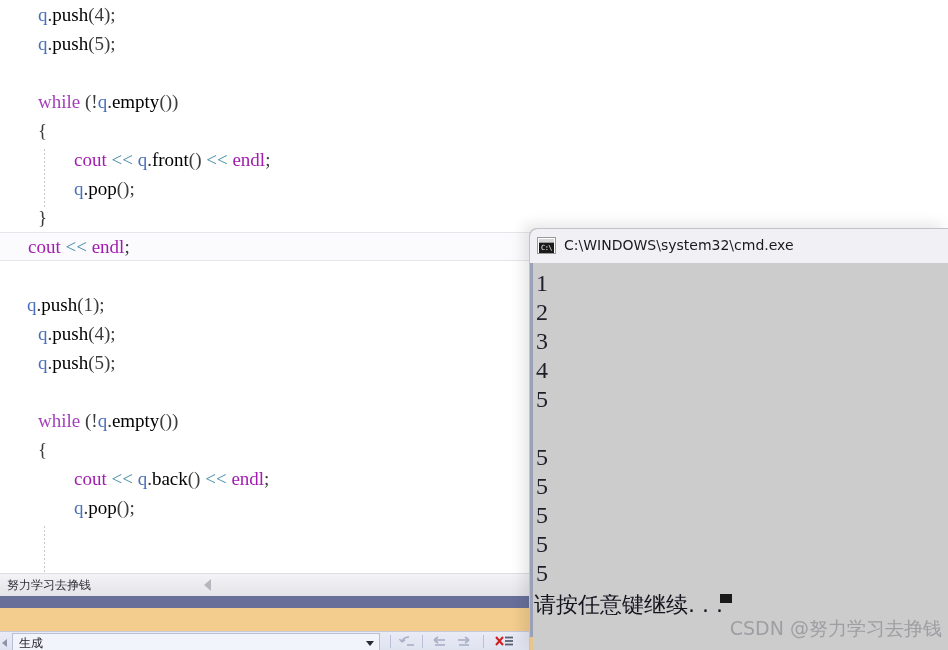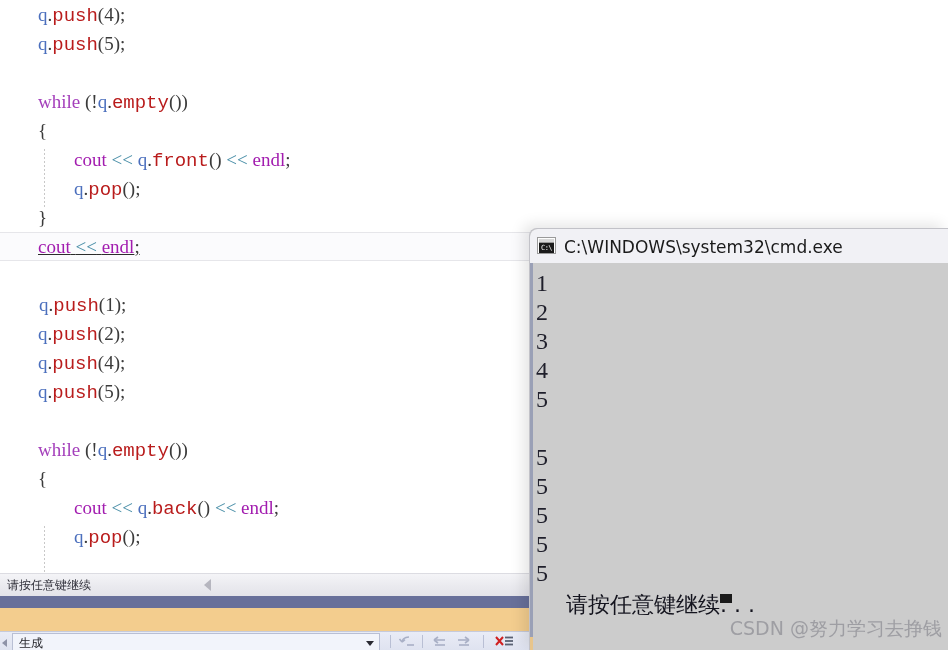--- a/index.html
+++ b/index.html
@@ -60,21 +60,21 @@
     position: absolute;
     left: 44px;
     width: 1px;
     background-image: linear-gradient(to bottom, #c8c8c8 0px, #c8c8c8 2px, transparent 2px, transparent 4px);
     background-size: 1px 4px;
   }
 
   
   .kw   { color: #a43fbb; }         
   .var  { color: #4b6fbd; }         
-  .fn   { color: #b91c1c; font-family: Liberation Mono, monospace; }         
+  .fn   { color: #000000; }         
   .id   { color: #a21caf; }         
   .op   { color: #4a8fa8; }         
   .pun  { color: #3b3b3b; }         
   .num  { color: #3b3b3b; }
 
   
   #status-strip {
     position: absolute;
     left: 0; top: 573px;
     width: 948px; height: 23px;
@@ -209,21 +209,21 @@
     font-family: "DejaVu Sans Mono", monospace;
     font-size: 7px;
     line-height: 10px;
     text-align: center;
     letter-spacing: -0.5px;
     overflow: hidden;
   }
   #console-title-text {
     position: absolute;
     left: 34px; top: 8px;
-    font-size: 17px;
+    font-size: 14px;
     color: #1a1a1a;
     font-family: "DejaVu Sans", sans-serif;
   }
   #console-body {
     position: absolute;
     left: 0; top: 34px;
     width: 419px; height: 388px;
     background: #cccccc;
     overflow: hidden;
   }
@@ -250,21 +250,20 @@
   }
   #console-prompt {
     position: absolute;
     left: 4px;
     font-family: "DejaVu Sans", sans-serif;
     font-size: 22px;
     line-height: 26px;
     color: #14141e;
     white-space: pre;
     letter-spacing: 0px;
-    padding-left: 32px;
   }
   #console-cursor {
     position: absolute;
     width: 12px; height: 9px;
     background: #1a1a1a;
   }
 
   
   #watermark {
     position: absolute;
@@ -286,37 +285,36 @@
 
     <div id="code-editor">
         <div class="code-line" style="padding-left: 38px;"><span class="var">q</span><span class="pun">.</span><span class="fn">push</span><span class="pun">(</span><span class="num">4</span><span class="pun">)</span><span class="pun">;</span></div>
         <div class="code-line" style="padding-left: 38px;"><span class="var">q</span><span class="pun">.</span><span class="fn">push</span><span class="pun">(</span><span class="num">5</span><span class="pun">)</span><span class="pun">;</span></div>
         <div class="code-line" style="padding-left: 38px;">&nbsp;</div>
         <div class="code-line" style="padding-left: 38px;"><span class="kw">while</span><span class="pun"> (</span><span class="pun">!</span><span class="var">q</span><span class="pun">.</span><span class="fn">empty</span><span class="pun">())</span></div>
         <div class="code-line" style="padding-left: 38px;"><span class="pun">{</span></div>
         <div class="code-line" style="padding-left: 74px;"><span class="id">cout</span><span class="pun"> </span><span class="op">&lt;&lt;</span><span class="pun"> </span><span class="var">q</span><span class="pun">.</span><span class="fn">front</span><span class="pun">()</span><span class="pun"> </span><span class="op">&lt;&lt;</span><span class="pun"> </span><span class="id">endl</span><span class="pun">;</span></div>
         <div class="code-line" style="padding-left: 74px;"><span class="var">q</span><span class="pun">.</span><span class="fn">pop</span><span class="pun">()</span><span class="pun">;</span></div>
         <div class="code-line" style="padding-left: 38px;"><span class="pun">}</span></div>
-        <div class="code-line current" style="padding-left: 38px; text-decoration: underline;"><span class="id">cout</span><span class="pun"> </span><span class="op">&lt;&lt;</span><span class="pun"> </span><span class="id">endl</span><span class="pun">;</span></div>
+        <div class="code-line current" style="padding-left: 28px;"><span class="id">cout</span><span class="pun"> </span><span class="op">&lt;&lt;</span><span class="pun"> </span><span class="id">endl</span><span class="pun">;</span></div>
         <div class="code-line" style="padding-left: 38px;">&nbsp;</div>
-        <div class="code-line" style="padding-left: 39px;"><span class="var">q</span><span class="pun">.</span><span class="fn">push</span><span class="pun">(</span><span class="num">1</span><span class="pun">)</span><span class="pun">;</span></div>
-        <div class="code-line" style="padding-left: 38px;"><span class="var">q</span><span class="pun">.</span><span class="fn">push</span><span class="pun">(</span><span class="num">2</span><span class="pun">)</span><span class="pun">;</span></div>
+        <div class="code-line" style="padding-left: 27px;"><span class="var">q</span><span class="pun">.</span><span class="fn">push</span><span class="pun">(</span><span class="num">1</span><span class="pun">)</span><span class="pun">;</span></div>
         <div class="code-line" style="padding-left: 38px;"><span class="var">q</span><span class="pun">.</span><span class="fn">push</span><span class="pun">(</span><span class="num">4</span><span class="pun">)</span><span class="pun">;</span></div>
         <div class="code-line" style="padding-left: 38px;"><span class="var">q</span><span class="pun">.</span><span class="fn">push</span><span class="pun">(</span><span class="num">5</span><span class="pun">)</span><span class="pun">;</span></div>
         <div class="code-line" style="padding-left: 38px;">&nbsp;</div>
         <div class="code-line" style="padding-left: 38px;"><span class="kw">while</span><span class="pun"> (</span><span class="pun">!</span><span class="var">q</span><span class="pun">.</span><span class="fn">empty</span><span class="pun">())</span></div>
         <div class="code-line" style="padding-left: 38px;"><span class="pun">{</span></div>
         <div class="code-line" style="padding-left: 74px;"><span class="id">cout</span><span class="pun"> </span><span class="op">&lt;&lt;</span><span class="pun"> </span><span class="var">q</span><span class="pun">.</span><span class="fn">back</span><span class="pun">()</span><span class="pun"> </span><span class="op">&lt;&lt;</span><span class="pun"> </span><span class="id">endl</span><span class="pun">;</span></div>
         <div class="code-line" style="padding-left: 74px;"><span class="var">q</span><span class="pun">.</span><span class="fn">pop</span><span class="pun">()</span><span class="pun">;</span></div>
         <div class="guide" style="top: 149px; height: 58px;"></div>
         <div class="guide" style="top: 526px; height: 58px;"></div>
       </div>
 
     <div id="status-strip">
-      <div id="status-text">请按任意键继续</div>
+      <div id="status-text">努力学习去挣钱</div>
       <div id="status-collapse"></div>
     </div>
 
     <div id="purple-bar"></div>
     <div id="orange-bar"></div>
 
     <div id="bottom-toolbar">
       <div id="toolbar-left-caret"></div>
       <div id="build-combo">
         <span id="build-combo-label">生成</span>

